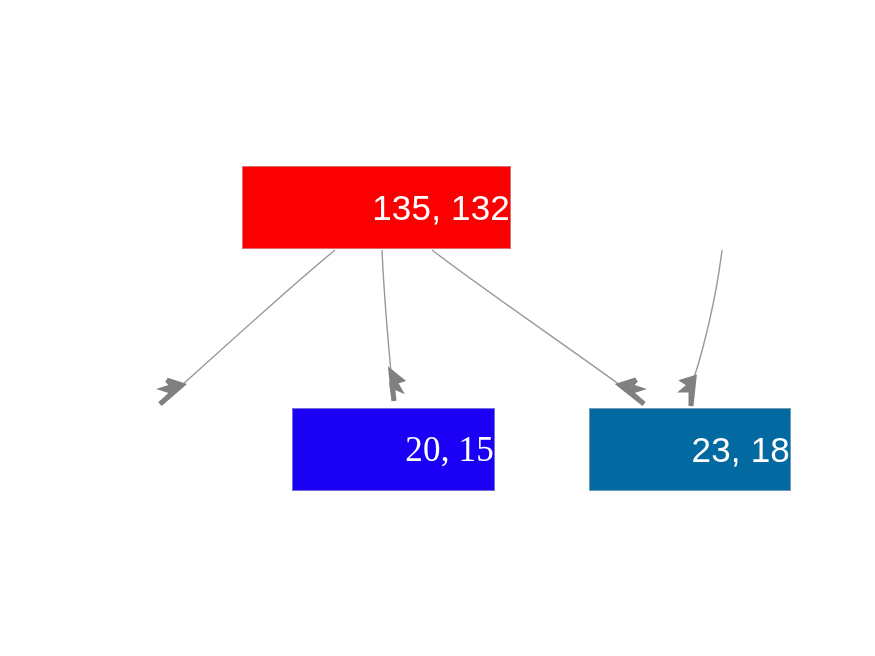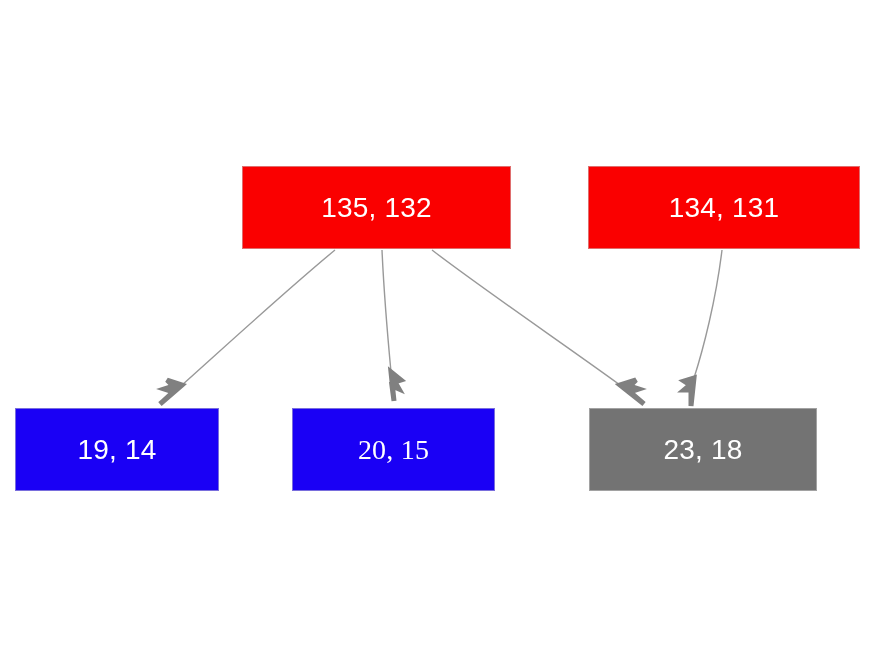--- a/index.html
+++ b/index.html
@@ -24,23 +24,23 @@
     left: 0;
     top: 0;
     width: 875px;
     height: 656px;
   }
   .node {
     position: absolute;
     box-sizing: border-box;
     display: flex;
     align-items: center;
-    justify-content: center;
+    justify-content: flex-end;
     color: #ffffff;
-    font-size: 28px;
+    font-size: 35px;
     font-family: "Liberation Sans", sans-serif;
     line-height: 1;
     letter-spacing: 0.2px;
     white-space: nowrap;
     border: 1px solid rgba(200,200,200,0.55);
   }
   .node-label {
     pointer-events: none;
   }
 </style>
@@ -69,29 +69,23 @@
     <g>
       <path d="M 722 250 C 716 300 703 350 694 378" fill="none" stroke="#999999" stroke-width="1.4"></path>
       <path d="M 694 378 L 691 406 L 691 390 L 684 390 L 690 385 L 684 381 Z" fill="#808080" stroke="#808080" stroke-width="5" stroke-linejoin="miter"></path>
     </g>
   </svg>
 
   <div class="node" style="left:242px; top:166px; width:269px; height:83px; background:#fa0000;">
     <span class="node-label">135, 132</span>
   </div>
 
-  <div class="node" style="left:588px; top:166px; width:272px; height:83px; background:#fa0000;">
-    <span class="node-label">134, 131</span>
-  </div>
 
-  <div class="node" style="left:15px; top:408px; width:204px; height:83px; background:#1a00f5;">
-    <span class="node-label">19, 14</span>
-  </div>
 
   <div class="node" style="left:292px; top:408px; width:203px; height:83px; background:#1a00f5;font-family:Liberation Serif, serif;">
     <span class="node-label">20, 15</span>
   </div>
 
-  <div class="node" style="left:589px; top:408px; width:228px; height:83px; background:#737373;">
+  <div class="node" style="left:589px; top:408px; width:202px; height:83px; background:#0369a1;">
     <span class="node-label">23, 18</span>
   </div>
 
 </div>
 
 </body></html>

